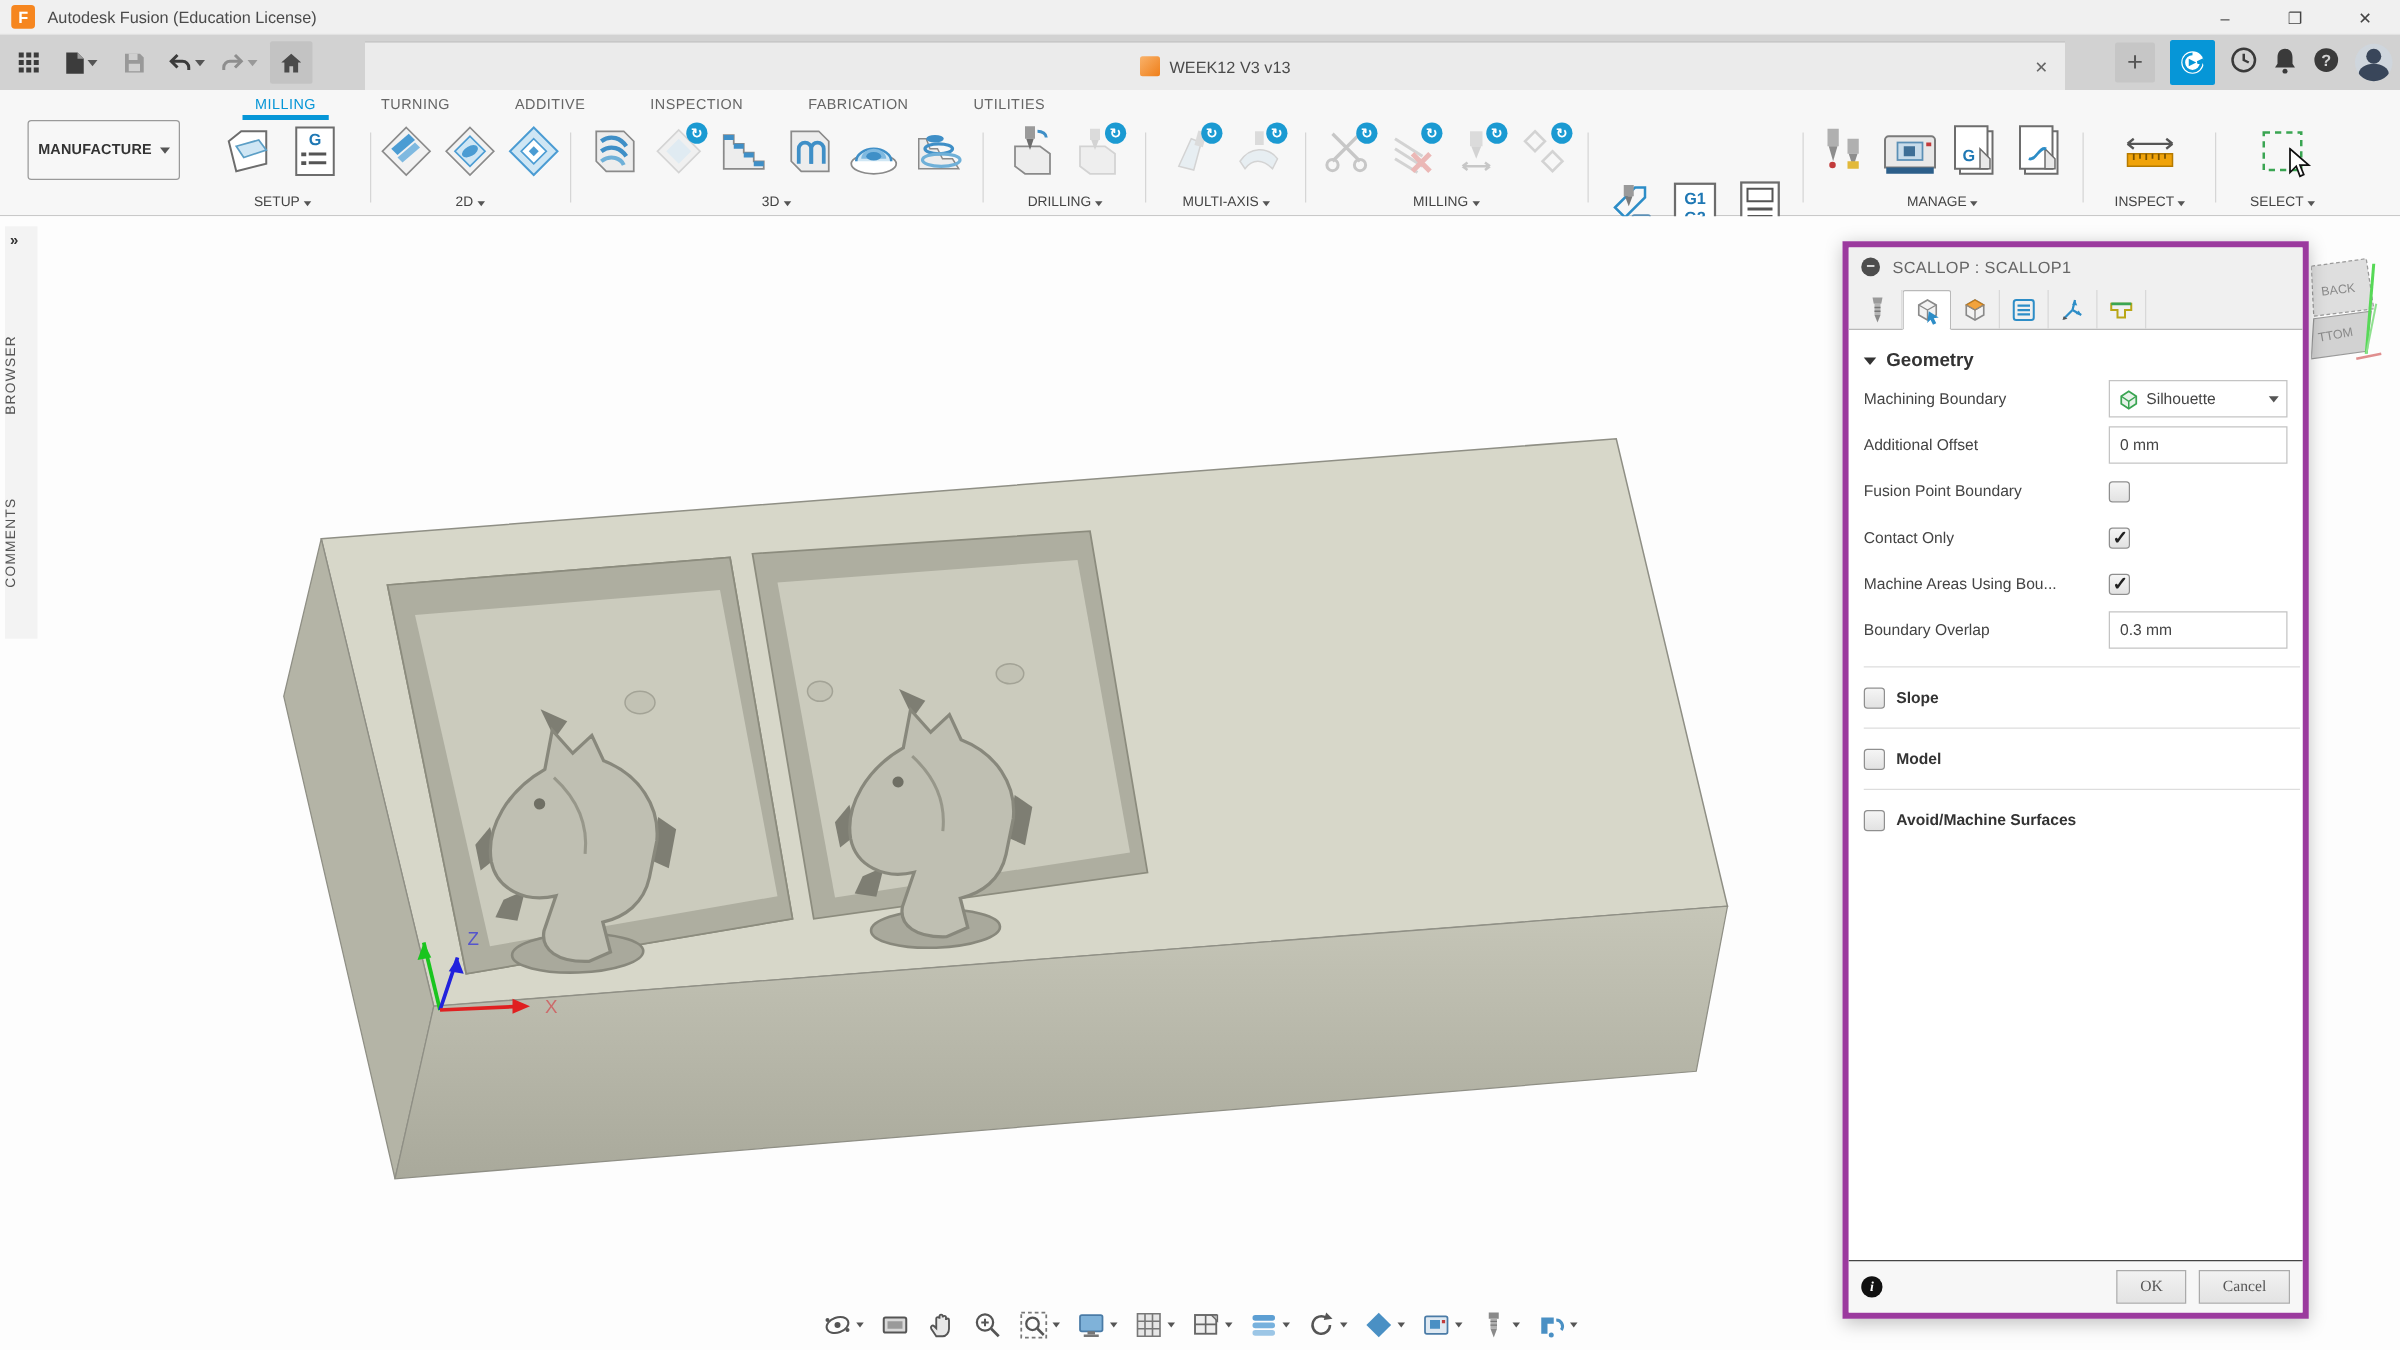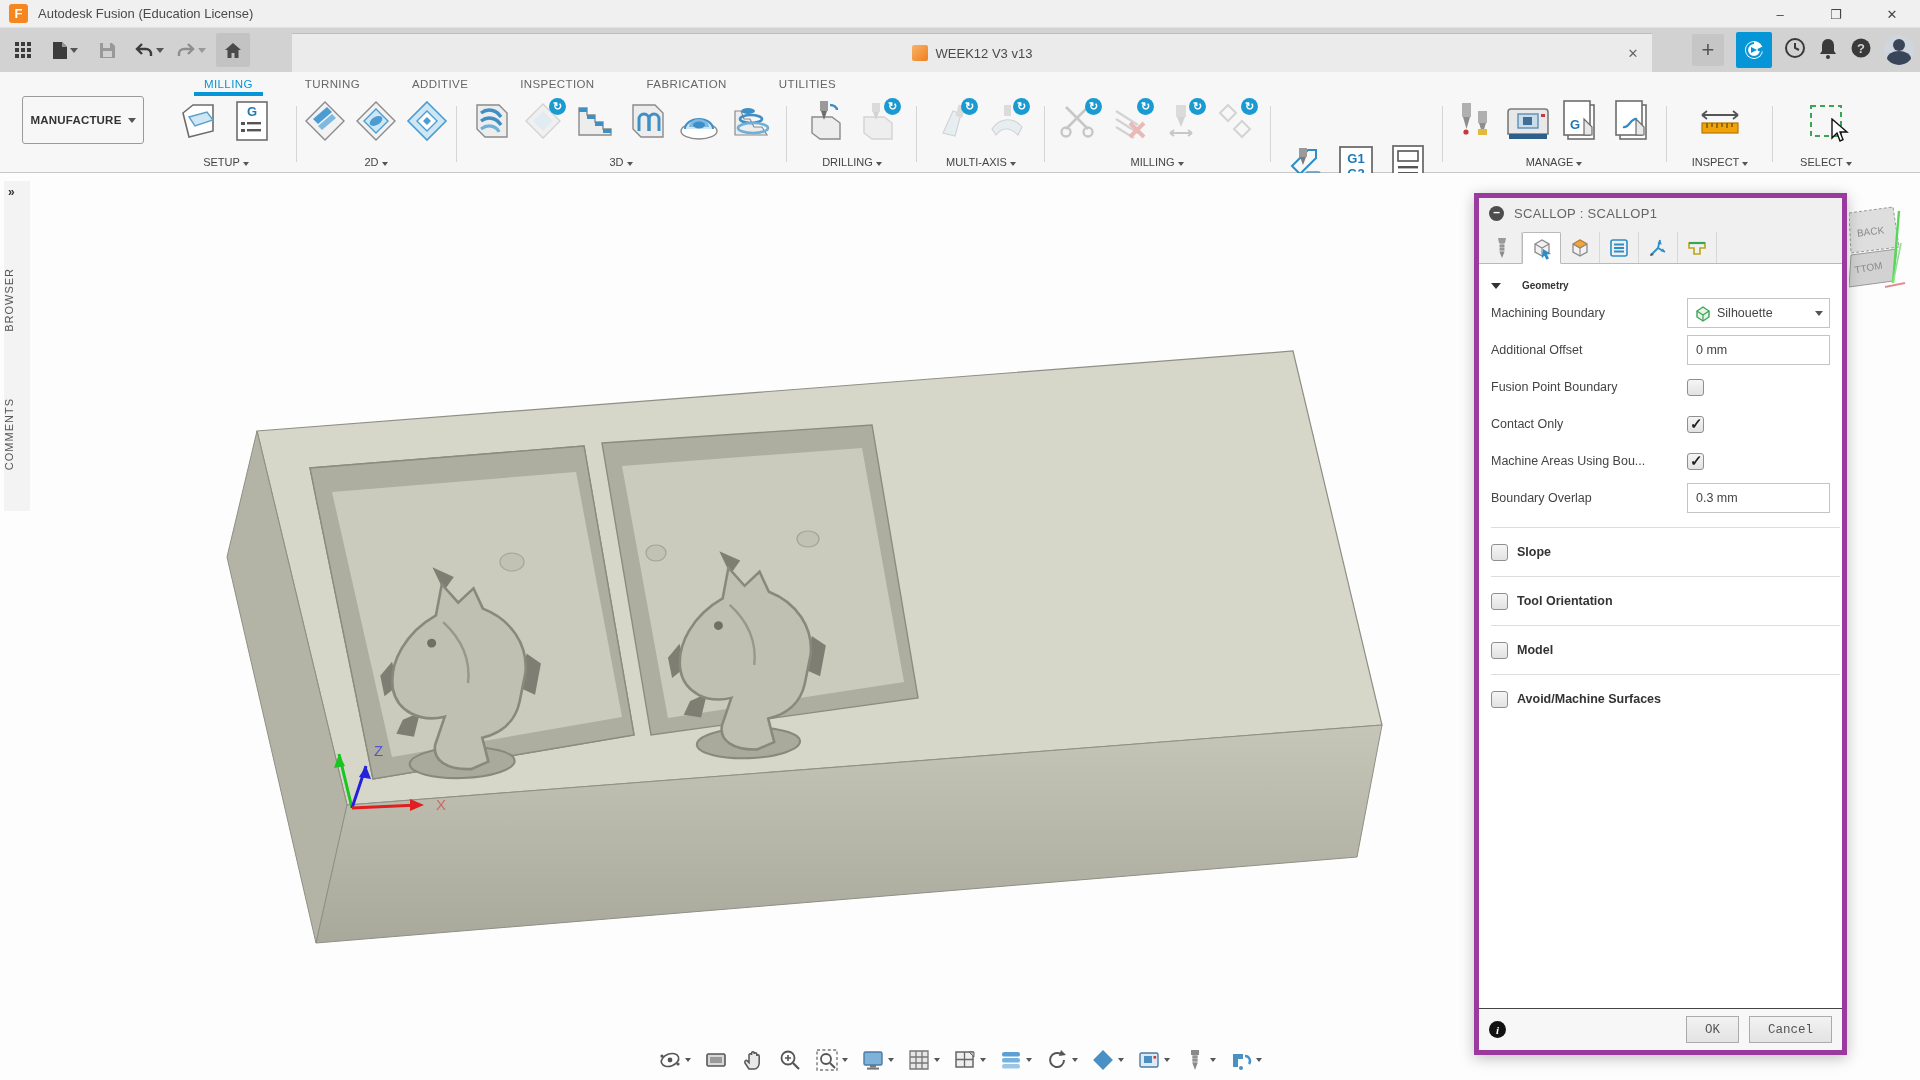--- a/index.html
+++ b/index.html
@@ -89,22 +89,22 @@
   #dialog { position:absolute; left:1474px; top:20px; width:373px; height:862px;
             background:#fff; border:5px solid #9b3a9e; box-shadow:0 3px 14px rgba(0,0,0,.25); z-index:50;}
   #dialog-header { height:30px; background:#f0f0f0; display:flex; align-items:center; padding:0 10px; gap:10px;}
   #dialog-collapse { width:15px; height:15px; border-radius:50%; background:#4d4d4d; color:#fff;
                      font-size:12px; line-height:13px; text-align:center; font-weight:bold;}
   #dialog-title { font-size:13px; color:#666; letter-spacing:.3px;}
   #dialog-tabs { height:36px; background:#f0f0f0; display:flex; align-items:stretch; border-bottom:1px solid #b9b9b9; padding-left:4px;}
   .dtab { width:39px; display:flex; align-items:center; justify-content:center; border-right:1px solid #d8d8d8; margin:4px 0 0 0;}
   .dtab.active { background:#fff; border:1px solid #b9b9b9; border-bottom:1px solid #fff; margin-bottom:-1px; border-radius:2px 2px 0 0;}
   #dialog-body { position:relative; height:calc(100% - 108px); background:#fff; overflow:hidden;}
-  .dsection-header { display:flex; align-items:center; gap:21px; margin:16px 0 4px 12px;
-                     font-size:10px; font-weight:bold; color:#333;}
+  .dsection-header { display:flex; align-items:center; gap:8px; margin:16px 0 4px 12px;
+                     font-size:15px; font-weight:bold; color:#333;}
   .tri-down { width:0; height:0; border-left:5px solid transparent; border-right:5px solid transparent; border-top:6px solid #333;}
   .drow { display:flex; align-items:center; height:30px; margin:7px 12px 0 12px; }
   .drow .dlabel { flex:1; font-size:12.5px; color:#444; white-space:nowrap; overflow:hidden;}
   .dcontrol { width:143px; display:flex; align-items:center; }
   .dropdown { width:143px; height:30px; border:1px solid #c4c4c4; background:#fff; display:flex;
               align-items:center; padding:0 6px; gap:5px;}
   .dropdown .dval { flex:1; font-size:12.5px; color:#444; white-space:nowrap; overflow:hidden;}
   .dinput { width:143px; height:30px; border:1px solid #c4c4c4; background:#fff; font-size:12.5px;
             color:#444; padding:0 8px; font-family:"Liberation Sans",sans-serif;}
   .checkbox { width:17px; height:17px; border:1px solid #8f8f8f; border-radius:3px;
@@ -112,21 +112,21 @@
   .checkbox.checked::after { content:"✓"; position:absolute; left:2px; top:-2px; font-size:15px; font-weight:bold; color:#222;}
   .dgroup-row { display:flex; align-items:center; gap:9px; height:49px; margin:0 0 0 12px;
                 border-top:1px solid #ddd; font-size:12.5px; font-weight:bold; color:#333; width:349px;}
   .dgroup-rows { margin-top:14px; }
   #dialog-footer { position:absolute; left:0; right:0; bottom:0; height:42px; background:#f7f7f7;
                    border-top:1px solid #444; display:flex; align-items:center; padding:0 10px;}
   #info-icon { width:17px; height:17px; border-radius:50%; background:#111; color:#fff; font-size:11px;
                font-style:italic; font-weight:bold; display:flex; align-items:center; justify-content:center; font-family:"Liberation Serif",serif;}
   #dialog-footer .spacer { flex:1; }
   .dbtn { height:27px; background:linear-gradient(#f2f2f2,#e3e3e3); border:1px solid #ababab;
-          font-size:12.5px; color:#555; padding:0 18px; margin-left:10px; font-family:Liberation Mono, monospace;}
+          font-size:12.5px; color:#555; padding:0 18px; margin-left:10px; font-family:Liberation Serif, serif;}
 </style>
 </head>
 <body>
 
 <div id="titlebar">
   <div id="fusion-logo">F</div>
   <div id="titlebar-title">Autodesk Fusion (Education License)</div>
   <div class="wincontrols">
     <div class="winbtn">–</div>
     <div class="winbtn">❐</div>
@@ -817,24 +817,20 @@
         <input class="dinput" value="0.3 mm" style="">
       </div>
 
       <div class="dgroup-rows">
         <div class="dgroup-row">
           <div class="checkbox"></div>
           <span>Slope</span>
         </div>
         <div class="dgroup-row">
           <div class="checkbox"></div>
-          <span>Tool Orientation</span>
-        </div>
-        <div class="dgroup-row">
-          <div class="checkbox"></div>
           <span>Model</span>
         </div>
         <div class="dgroup-row">
           <div class="checkbox"></div>
           <span>Avoid/Machine Surfaces</span>
         </div>
       </div>
     </div>
 
     <div id="dialog-footer">

